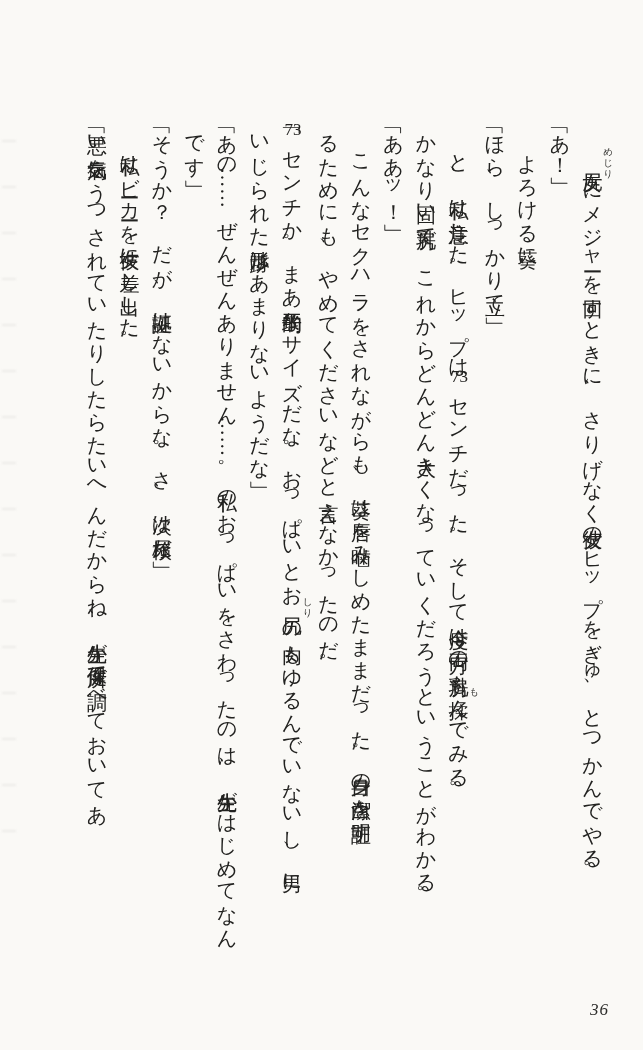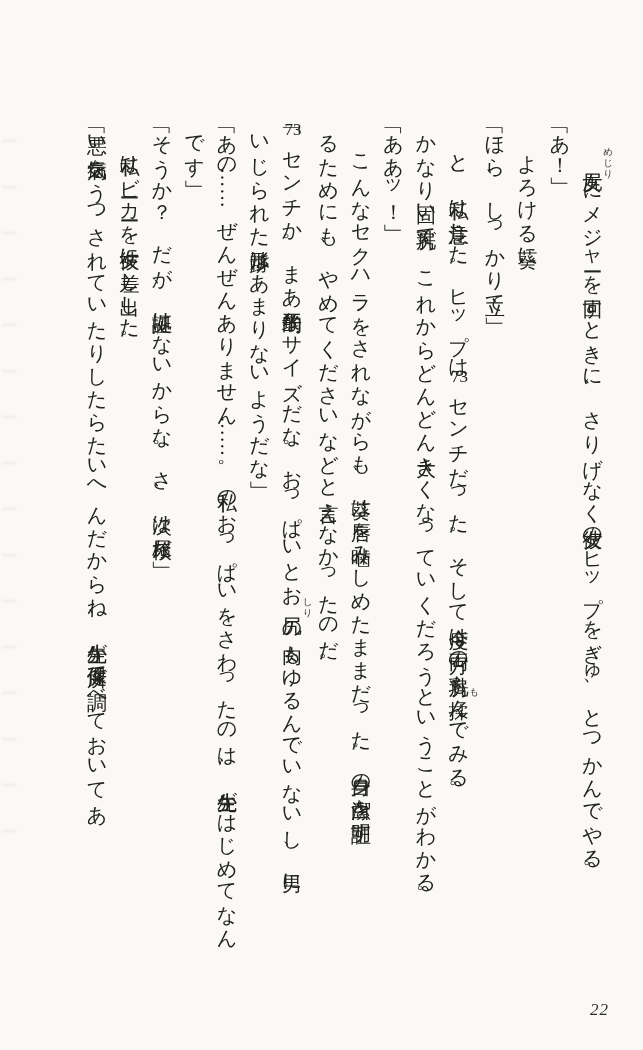--- a/index.html
+++ b/index.html
@@ -93,14 +93,14 @@
       <p class="line indent">こんなセクハラをされながらも、葵は唇を噛みしめたままだった。自身の潔白を証明す</p>
       <p class="line">るためにも、やめてくださいなどと言えなかったのだ。</p>
       <p class="line">「<span class="tcy">73</span>センチか。まあ平均的なサイズだな。おっぱいとお<ruby><span>尻</span><rt>しり</rt></ruby>の肉もゆるんでいないし、男に</p>
       <p class="line">いじられた形跡はあまりないようだな」</p>
       <p class="line">「あの……ぜんぜんありません……。私のおっぱいをさわったのは、先生がはじめてなん</p>
       <p class="line">です」</p>
       <p class="line">「そうか？　だが、証拠はないからな。さ、次は検尿だ」</p>
       <p class="line indent">私はビーカーを彼女に差し出した。</p>
       <p class="line">「悪い病気をうつされていたりしたらたいへんだからね、先生が保健所で調べておいてあ</p>
     </div>
-  <div class="page-number">22</div>
+  <div class="page-number">36</div>
 </div>
 
 </body></html>

